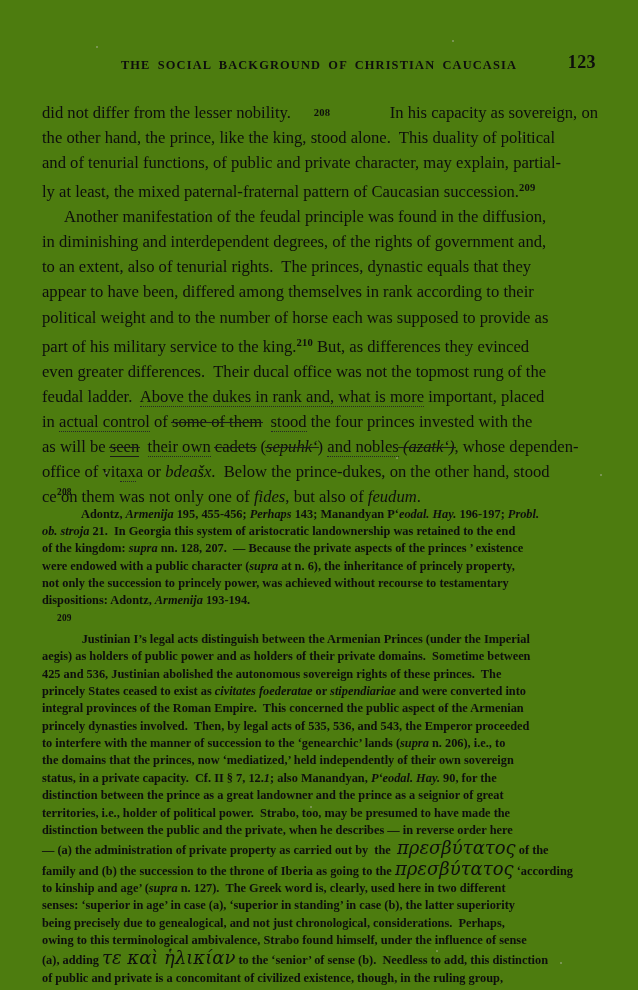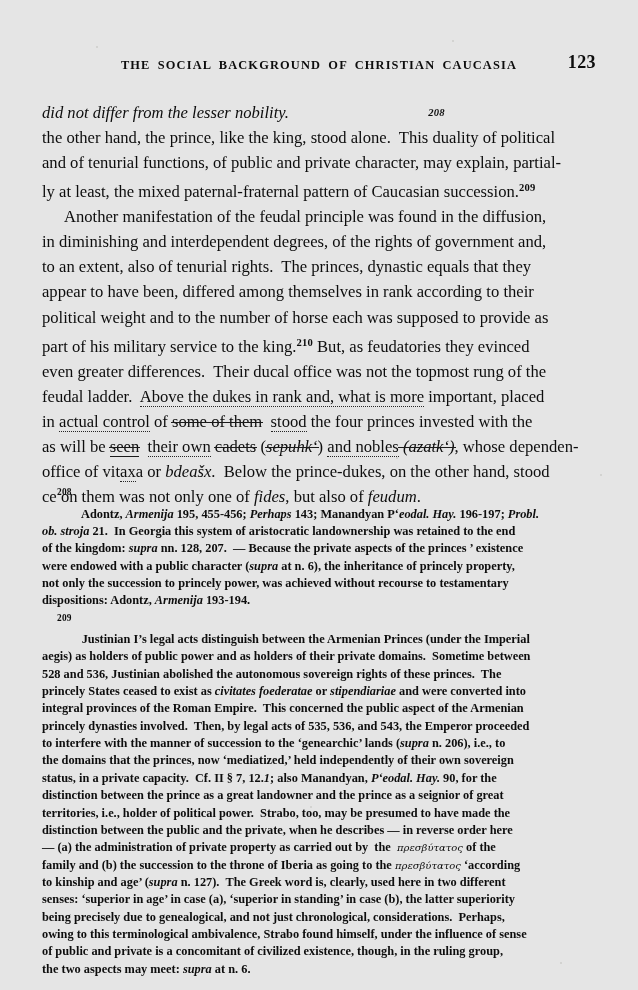--- a/index.html
+++ b/index.html
@@ -12,21 +12,21 @@
     height: 990px;
     overflow: hidden;
     font-family: "Liberation Serif", "DejaVu Serif", serif;
     color: #0d0d0d;
     position: relative;
   }
   .page {
     position: relative;
     width: 638px;
     height: 990px;
-    background: #e5e5e5;
+    background: #4d7c0f;
   }
 
   
   .runhead {
     position: absolute;
     left: 0;
     right: 0;
     top: 58px;
     height: 24px;
   }
@@ -73,21 +73,20 @@
     display: block;
     font-size: 16.6px;
     line-height: 25.1px;
     white-space: pre;
     position: relative;
   }
   .ln.j {
     display: flex;
     justify-content: space-between;
     white-space: normal;
-    font-style: italic;
   }
   .ln.j > span { white-space: pre; }
   .ln.ind { padding-left: 22px; }
 
   i, .it { font-style: italic; }
   sup.fn {
     font-size: 10.6px;
     vertical-align: 0.55em;
     font-weight: bold;
     letter-spacing: 0.2px;
@@ -137,21 +136,21 @@
     font-size: 9.4px;
     vertical-align: 0.55em;
     font-weight: bold;
     letter-spacing: 0.2px;
   }
   .note i { font-weight: bold; font-style: italic; }
   .gk {
     font-family: "DejaVu Serif", "Liberation Serif", serif;
     font-style: italic;
     font-weight: normal;
-    font-size: 10px;
+    font-size: 18px;
   }
 
   
   .speck {
     position: absolute;
     background: #b9b9b5;
     border-radius: 50%;
     opacity: .55;
   }
 </style>
@@ -165,34 +164,35 @@
     <div class="runhead-folio">123</div>
   </div>
 
   <div class="body-block">
 
     <div class="para lines">
       <span class="ln j">
         <span>did not differ from the lesser nobility.</span>
           <sup class="fn">208</sup>
           <span style="width:14px"></span>
+        <span>In his capacity as sovereign, on</span>
       </span>
       <span class="ln">the other hand, the prince, like the king, stood alone.  This duality of political</span>
       <span class="ln">and of tenurial functions, of public and private character, may explain, partial-</span>
       <span class="ln"><span>ly at least, the mixed paternal-fraternal pattern of Caucasian succession.</span><sup class="fn">209</sup></span>
     </div>
 
     <div class="para lines">
       <span class="ln ind">Another manifestation of the feudal principle was found in the diffusion,</span>
       <span class="ln">in diminishing and interdependent degrees, of the rights of government and,</span>
       <span class="ln">to an extent, also of tenurial rights.  The princes, dynastic equals that they</span>
       <span class="ln">appear to have been, differed among themselves in rank according to their</span>
       <span class="ln">political weight and to the number of horse each was supposed to provide as</span>
 
-      <span class="ln"><span>part of his military service to the king.</span><sup class="fn">210</sup><span> </span><span>But, as feudatories they evinced</span></span>
+      <span class="ln"><span>part of his military service to the king.</span><sup class="fn">210</sup><span> </span><span>But, as differences they evinced</span></span>
 
       <span class="ln">even greater differences.  Their ducal office was not the topmost rung of the</span>
 
       <span class="ln"><span>feudal ladder.  </span><span class="u-dot">Above the dukes in rank and, what is more</span><span> important, placed</span></span>
 
       <span class="ln"><span>in </span><span class="u-dot">actual control</span><span> of </span><span class="strike">some of them</span><span>  </span><span class="u-dot">stood</span><span> the four princes invested with the</span></span>
 
       <span class="ln"><span>as will be </span><span class="strike u-solid">seen</span><span>  </span><span class="u-dot">their own</span><span> </span><span class="strike">cadets</span><span> (</span><i class="strike">sepuhk‘</i><span>) </span><span class="u-dot">and nobles</span><i class="strike"> (azatk‘)</i><span>, whose dependen-</span></span>
 
       <span class="ln"><span>office of vit</span><span class="u-dot">ax</span><span>a or </span><i>bdeašx</i><span>.  Below the prince-dukes, on the other hand, stood</span></span>
@@ -210,36 +210,37 @@
       <span class="nline">of the kingdom: <i>supra</i> nn. 128, 207.  — Because the private aspects of the princes ’ existence</span>
       <span class="nline">were endowed with a public character (<i>supra</i> at n. 6), the inheritance of princely property,</span>
       <span class="nline">not only the succession to princely power, was achieved without recourse to testamentary</span>
       <span class="nline">dispositions: Adontz, <i>Armenija</i> 193-194.</span>
     </div>
 
     <div class="note">
       <span class="nline ind"><sup class="nm">209</sup>
         <span>Justinian I’s legal acts distinguish between the Armenian Princes (under the Imperial</span></span>
       <span class="nline">aegis) as holders of public power and as holders of their private domains.  Sometime between</span>
-      <span class="nline">528 and 536, Justinian abolished the autonomous sovereign rights of these princes.  The</span>
+      <span class="nline">425 and 536, Justinian abolished the autonomous sovereign rights of these princes.  The</span>
       <span class="nline">princely States ceased to exist as <i>civitates foederatae</i> or <i>stipendiariae</i> and were converted into</span>
       <span class="nline">integral provinces of the Roman Empire.  This concerned the public aspect of the Armenian</span>
       <span class="nline">princely dynasties involved.  Then, by legal acts of 535, 536, and 543, the Emperor proceeded</span>
       <span class="nline">to interfere with the manner of succession to the ‘genearchic’ lands (<i>supra</i> n. 206), i.e., to</span>
       <span class="nline">the domains that the princes, now ‘mediatized,’ held independently of their own sovereign</span>
       <span class="nline">status, in a private capacity.  Cf. <b>II</b> § 7, 12.<i>1</i>; also Manandyan, <i>P‘eodal. Hay.</i> 90, for the</span>
       <span class="nline">distinction between the prince as a great landowner and the prince as a seignior of great</span>
       <span class="nline">territories, i.e., holder of political power.  Strabo, too, may be presumed to have made the</span>
       <span class="nline">distinction between the public and the private, when he describes — in reverse order here</span>
       <span class="nline">— (a) the administration of private property as carried out by  the  <span class="gk">πρεσβύτατος</span> of the</span>
       <span class="nline">family and (b) the succession to the throne of Iberia as going to the <span class="gk">πρεσβύτατος</span> ‘according</span>
       <span class="nline">to kinship and age’ (<i>supra</i> n. 127).  The Greek word is, clearly, used here in two different</span>
       <span class="nline">senses: ‘superior in age’ in case (a), ‘superior in standing’ in case (b), the latter superiority</span>
       <span class="nline">being precisely due to genealogical, and not just chronological, considerations.  Perhaps,</span>
       <span class="nline">owing to this terminological ambivalence, Strabo found himself, under the influence of sense</span>
+      <span class="nline">(a), adding <span class="gk">τε καὶ ἡλικίαν</span> to the ‘senior’ of sense (b).  Needless to add, this distinction</span>
       <span class="nline">of public and private is a concomitant of civilized existence, though, in the ruling group,</span>
       <span class="nline">the two aspects may meet: <i>supra</i> at n. 6.</span>
     </div>
 
   </div>
 
   <div class="speck" style="left:96px;  top:46px;  width:2px; height:2px;"></div>
   <div class="speck" style="left:452px; top:40px;  width:2px; height:2px;"></div>
   <div class="speck" style="left:520px; top:135px; width:2px; height:2px;"></div>
   <div class="speck" style="left:205px; top:213px; width:2px; height:2px;"></div>

